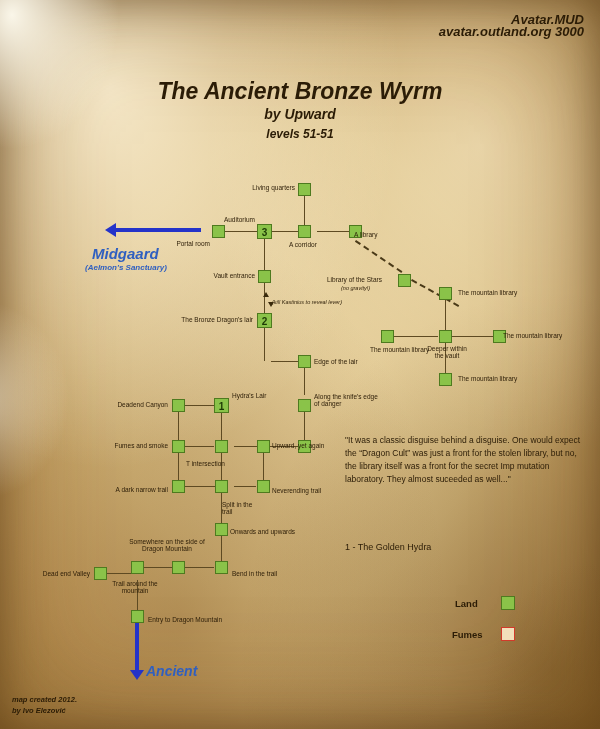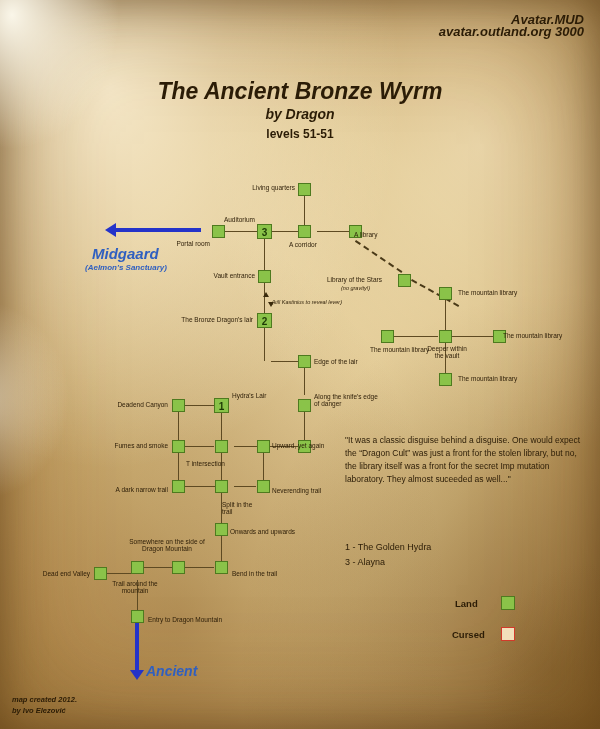--- a/index.html
+++ b/index.html
@@ -28,21 +28,21 @@
     position:absolute;pointer-events:none;
   }
   .pf1{left:0;top:0;width:120px;height:150px;background:radial-gradient(ellipse at 10% 10%, rgba(255,252,240,0.95) 0%, rgba(255,252,240,0) 70%);}
   .pf2{left:480px;top:560px;width:120px;height:169px;background:radial-gradient(ellipse at 90% 90%, rgba(120,80,25,0.35) 0%, rgba(120,80,25,0) 70%);}
   .pf3{left:-20px;top:300px;width:90px;height:200px;background:radial-gradient(ellipse at 0% 50%, rgba(255,250,235,0.55) 0%, rgba(255,250,235,0) 70%);}
 
   .t{position:absolute;white-space:nowrap;}
 
   .title{font-size:23px;font-weight:bold;font-style:italic;color:#2b1c06;}
   .sub{font-size:14px;font-weight:bold;font-style:italic;color:#2b1c06;}
-  .sub2{font-size:12px;font-weight:bold;color:#2b1c06;}
+  .sub2{font-size:12px;font-weight:bold;font-style:italic;color:#2b1c06;}
 
   .room{
     position:absolute;width:13px;height:13px;
     background:#8ac349;border:1px solid #4e7a1f;
     box-sizing:border-box;
   }
   .room.cursed{background:#f2e0bb;border:1px solid #d23a2a;}
   .room.num{
     color:#1d3a05;font-size:10px;font-weight:bold;
     text-align:center;line-height:13px;
@@ -89,21 +89,21 @@
   <div class="paperfade pf1"></div>
   <div class="paperfade pf2"></div>
   <div class="paperfade pf3"></div>
 
   <div class="hdrtxt" style="right:16px;top:14px;">
     <div>Avatar.MUD</div>
     <div>avatar.outland.org 3000</div>
   </div>
 
   <div class="t title" style="left:0;top:78px;width:600px;text-align:center;">The Ancient Bronze Wyrm</div>
-  <div class="t sub" style="left:0;top:106px;width:600px;text-align:center;">by Dragon</div>
+  <div class="t sub" style="left:0;top:106px;width:600px;text-align:center;">by Upward</div>
   <div class="t sub2" style="left:0;top:127px;width:600px;text-align:center;">levels 51-51</div>
 
   <div class="edge ev" style="left:304px;top:196px;height:29px;"></div>
   <div class="edge eh" style="left:225px;top:231px;width:32px;"></div>
   <div class="edge eh" style="left:272px;top:231px;width:32px;"></div>
   <div class="edge eh" style="left:317px;top:231px;width:32px;"></div>
   <div class="edge ev" style="left:264px;top:238px;height:32px;"></div>
   <div class="edge ev" style="left:264px;top:283px;height:32px;"></div>
   <div class="edge ev" style="left:264px;top:328px;height:33px;"></div>
   <div class="edge eh" style="left:271px;top:361px;width:33px;"></div>
@@ -215,25 +215,24 @@
   <div class="t midgaard" style="left:92px;top:245px;">Midgaard</div>
   <div class="t midgaard-sub" style="left:85px;top:263px;">(Aelmon's Sanctuary)</div>
 
   <div class="bluedown" style="left:135px;top:623px;height:48px;"></div>
   <div class="t wildwood" style="left:146px;top:663px;">Ancient</div>
 
   <div class="story" style="left:345px;top:434px;">"It was a classic disguise behind a disguise. One would expect the “Dragon Cult” was just a front for the stolen library, but no, the library itself was a front for the secret Imp mutation laboratory. They almost suceeded as well..."</div>
 
   <div class="legendtxt" style="left:345px;top:540px;">
     <div>1 - The Golden Hydra</div>
-    <div>3 - Alayna</div>
   </div>
 
   <div class="keyrow" style="left:455px;top:598px;">Land</div>
   <div class="room" style="left:501px;top:596px;width:14px;height:14px;"></div>
-  <div class="keyrow" style="left:452px;top:629px;">Cursed</div>
+  <div class="keyrow" style="left:452px;top:629px;">Fumes</div>
   <div class="room cursed" style="left:501px;top:627px;width:14px;height:14px;"></div>
 
   <div class="credit" style="left:12px;top:694px;">
     <div>map created 2012.</div>
     <div>by Ivo Elezović</div>
   </div>
 </div>
 
 </body></html>

